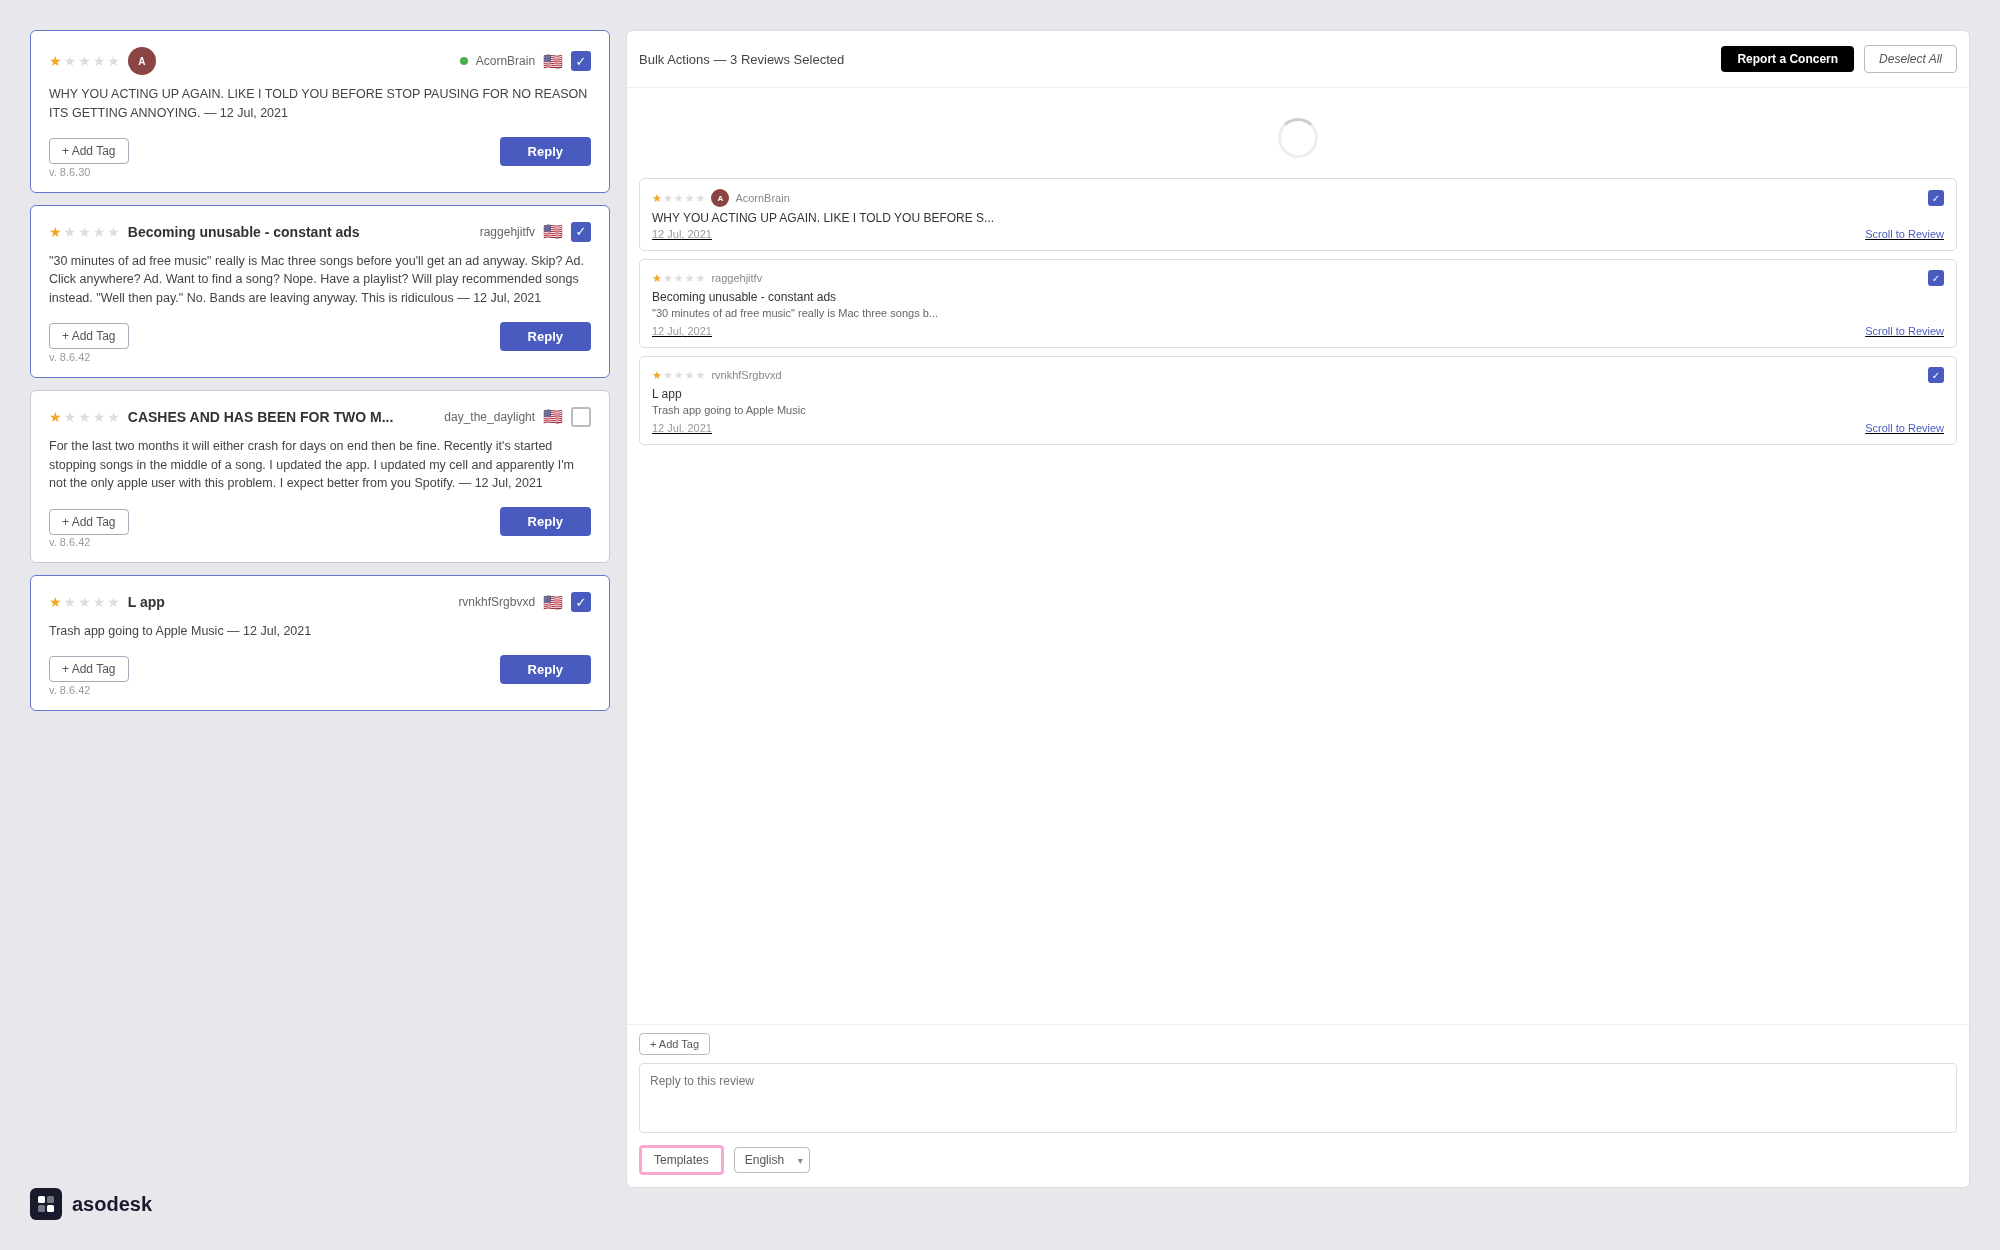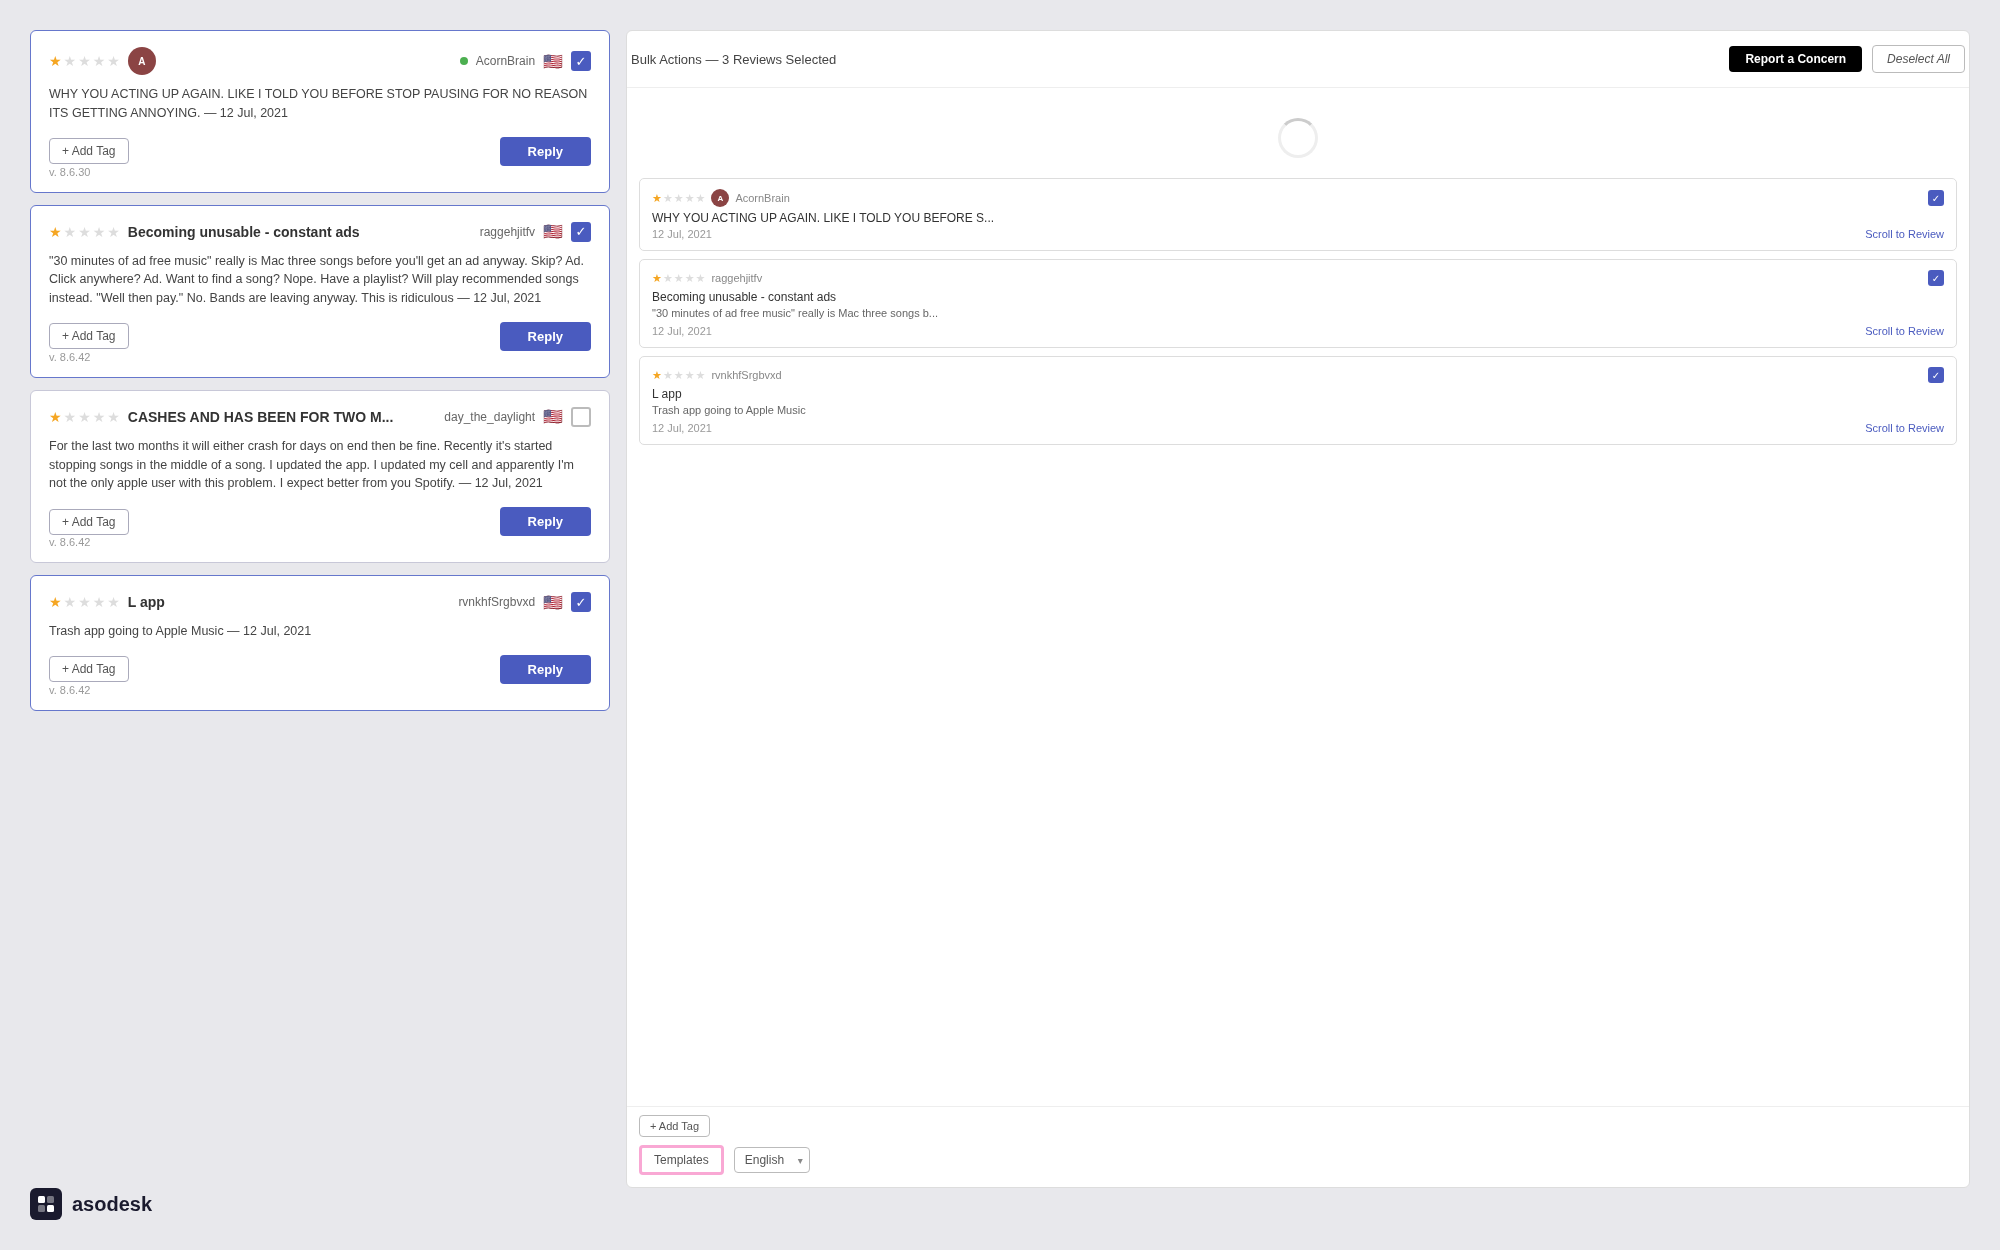--- a/index.html
+++ b/index.html
@@ -161,21 +161,21 @@
       border-radius: 6px;
       border: 1px solid #ddd;
       display: flex;
       flex-direction: column;
       overflow: hidden;
     }
     .right-header {
       display: flex;
       align-items: center;
       justify-content: space-between;
-      padding: 14px 4px;
+      padding: 14px 12px;
       border-bottom: 1px solid #eee;
     }
     .bulk-actions-label {
       font-size: 13px;
       color: #444;
       font-weight: 500;
     }
     .right-header-actions {
       display: flex;
       align-items: center;
@@ -268,20 +268,21 @@
       color: #666;
       margin-bottom: 6px;
       white-space: nowrap;
       overflow: hidden;
       text-overflow: ellipsis;
     }
     .mini-card-footer {
       display: flex;
       align-items: center;
       justify-content: space-between;
+      text-decoration: underline;
     }
     .mini-date {
       font-size: 11px;
       color: #999;
     }
     .scroll-to-review-link {
       font-size: 11px;
       color: #4a5bbf;
       cursor: pointer;
       text-decoration: none;
@@ -601,20 +602,21 @@
         <div class="mini-card-footer">
           <span class="mini-date">12 Jul, 2021</span>
           <a class="scroll-to-review-link">Scroll to Review</a>
         </div>
       </div>
 
     </div>
 
     <div class="reply-area">
       <button class="add-tag-mini">+ Add Tag</button>
+      <textarea class="reply-textarea" placeholder="Reply to this review" style=""></textarea>
       <div class="reply-footer">
         <button class="templates-btn">Templates</button>
         <div class="lang-wrapper">
           <select class="language-select">
             <option>English</option>
           </select>
         </div>
       </div>
     </div>
 

